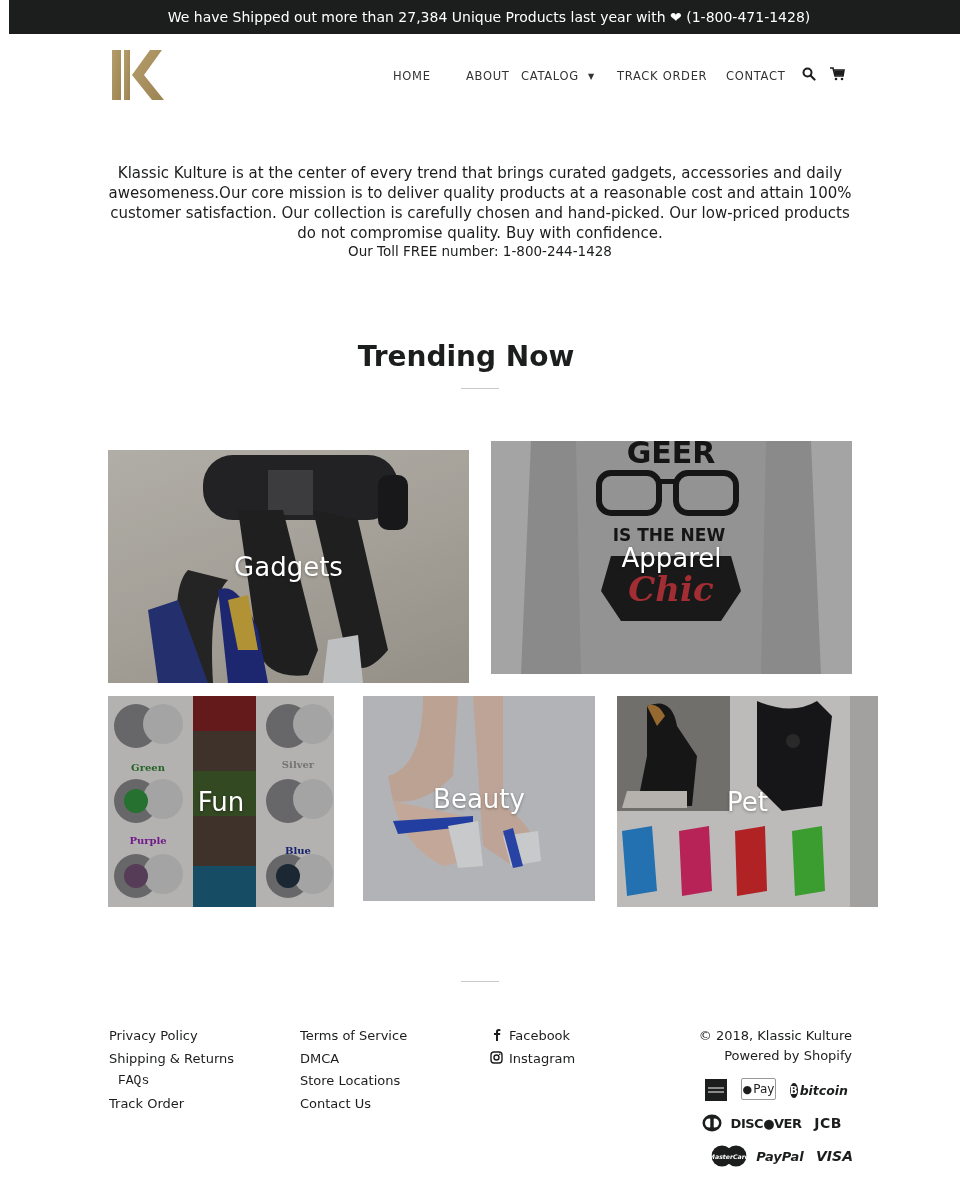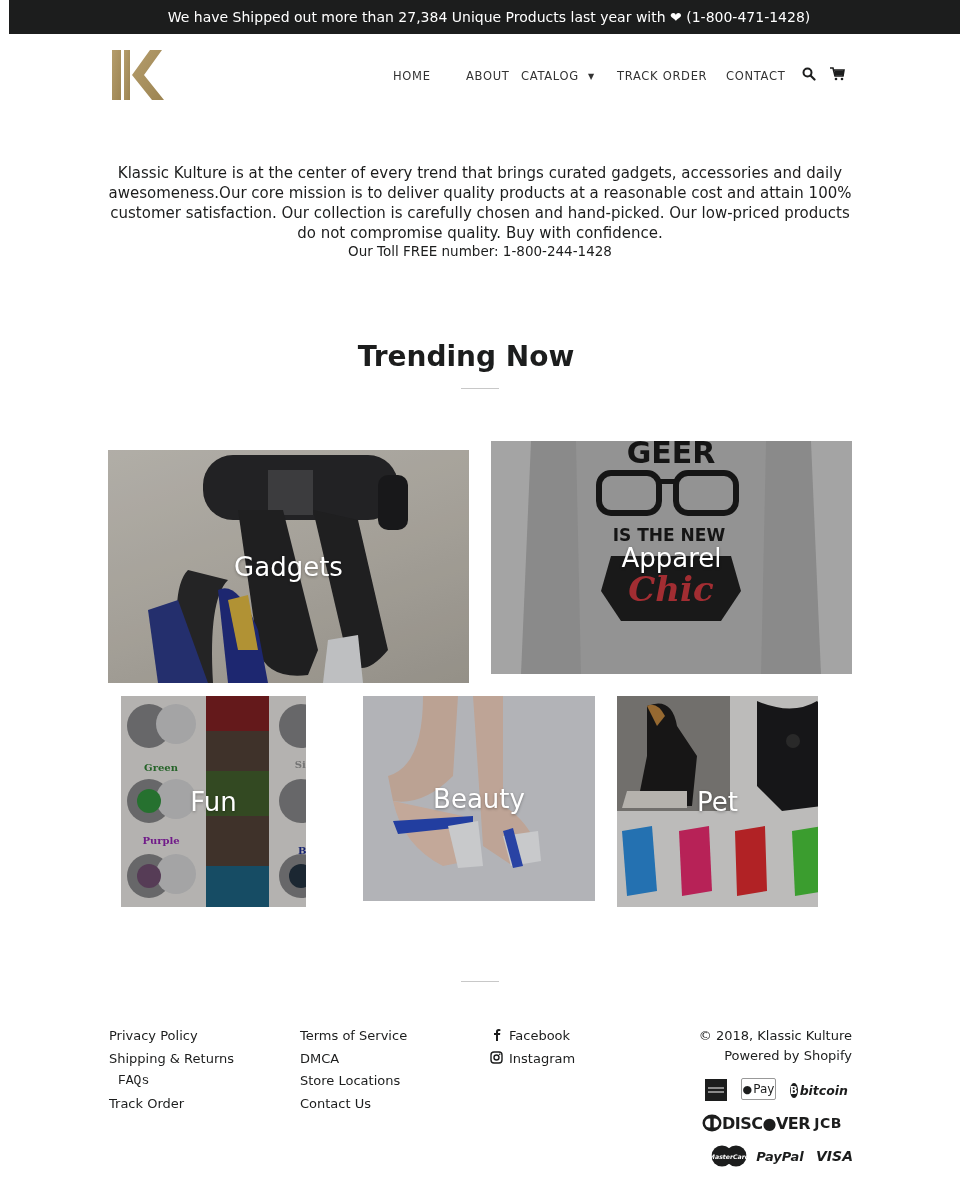--- a/index.html
+++ b/index.html
@@ -147,21 +147,21 @@
       <rect x="165" y="38" width="22" height="5" fill="#1a1a1a"></rect>
       <text x="178" y="100" text-anchor="middle" font-family="DejaVu Sans" font-weight="bold" font-size="17" fill="#1a1a1a">IS THE NEW</text>
       <path d="M120 115 L240 115 L250 150 L230 180 L130 180 L110 150 Z" fill="#1f1f1f"></path>
       <text x="180" y="160" text-anchor="middle" font-family="DejaVu Serif" font-style="italic" font-weight="bold" font-size="34" fill="#c6373d">Chic</text>
     </svg>
   </div>
   <div class="shade"></div>
   <span class="label">Apparel</span>
 </div>
 
-<div class="tile" style="left:108px; top:696px; width:185px; height:211px;margin-left:13px;">
+<div class="tile" style="left:108px; top:696px; width:226px; height:211px;">
   <div class="bg bg-fun">
     <svg width="233" height="211" viewBox="0 0 233 211">
       <rect x="0" y="0" width="233" height="211" fill="#dcdad7"></rect>
       <rect x="85" y="0" width="63" height="211" fill="#4e3e34"></rect>
       <rect x="85" y="0" width="63" height="35" fill="#7a1f22"></rect>
       <rect x="85" y="75" width="63" height="45" fill="#3f5a2a"></rect>
       <rect x="85" y="170" width="63" height="41" fill="#1c5d7a"></rect>
       <g fill="#7e7e80">
           <circle cx="28" cy="30" r="22"></circle>
           <circle cx="28" cy="105" r="22"></circle>
@@ -201,21 +201,21 @@
       <path d="M30 125 L110 120 L110 130 L35 138 Z" fill="#2a4cc4"></path>
       <path d="M85 130 L115 125 L120 170 L95 172 Z" fill="#f4f6f8"></path>
       <path d="M140 140 L175 135 L178 165 L148 170 Z" fill="#f4f6f8"></path>
       <path d="M140 135 L150 132 L160 170 L150 172 Z" fill="#3252c8"></path>
     </svg>
   </div>
   <div class="shade"></div>
   <span class="label">Beauty</span>
 </div>
 
-<div class="tile" style="left:617px; top:696px; width:201px; height:211px;">
+<div class="tile" style="left:617px; top:696px; width:261px; height:211px;">
   <div class="bg bg-pet">
     <svg width="233" height="211" viewBox="0 0 233 211">
       <rect x="0" y="0" width="233" height="211" fill="#e6e5e3"></rect>
       <rect x="0" y="0" width="113" height="115" fill="#8a8884"></rect>
       <path d="M30 10 Q55 0 60 30 L80 60 L75 110 L20 110 L30 60 Z" fill="#1d1c1c"></path>
       <path d="M30 10 Q40 5 48 20 L40 30 Z" fill="#b7803c"></path>
       <path d="M10 95 L70 95 L70 112 L5 112 Z" fill="#ddd9d4"></path>
       <path d="M140 5 Q175 20 200 5 L215 20 L205 110 L165 115 L140 90 Z" fill="#1c1c1e"></path>
       <circle cx="176" cy="45" r="7" fill="#333"></circle>
       <path d="M5 135 L35 130 L40 195 L10 200 Z" fill="#2c8ad8"></path>
@@ -273,21 +273,21 @@
 </div>
 
 <div class="pay-icon" style="left:702px; top:1112px; width:20px;">
   <svg width="20" height="18" viewBox="0 0 20 18">
       <ellipse cx="10" cy="9" rx="9.5" ry="8.5" fill="#1c1d1d"></ellipse>
       <circle cx="7.5" cy="9" r="4.5" fill="#fff"></circle>
       <circle cx="12.5" cy="9" r="4.5" fill="#fff"></circle>
       <rect x="8.3" y="4" width="3.4" height="10" fill="#1c1d1d"></rect>
     </svg>
 </div>
-<div class="pay-icon" style="left:735px; top:1112px; width:62px; font-weight:bold; font-size:16px; letter-spacing:-0.5px;text-align:right;">DISC●VER</div>
+<div class="pay-icon" style="left:735px; top:1112px; width:62px; font-weight:bold; font-size:13px; letter-spacing:-0.5px;text-align:right;">DISC●VER</div>
 <div class="pay-icon" style="left:809px; top:1112px; width:38px; font-weight:bold; font-size:14px; letter-spacing:0.5px;">JCB</div>
 
 <div class="pay-icon" style="left:711px; top:1145px; width:36px;">
   <svg width="36" height="22" viewBox="0 0 36 22">
       <circle cx="11" cy="11" r="10.5" fill="#1c1d1d"></circle>
       <circle cx="25" cy="11" r="10.5" fill="#1c1d1d"></circle>
       <text x="18" y="13.5" text-anchor="middle" font-family="DejaVu Sans" font-size="6.2" font-style="italic" font-weight="bold" fill="#fff">MasterCard</text>
     </svg>
 </div>
 <div class="pay-icon" style="left:759px; top:1145px; width:42px; font-weight:bold; font-style:italic; font-size:13px;">PayPal</div>

